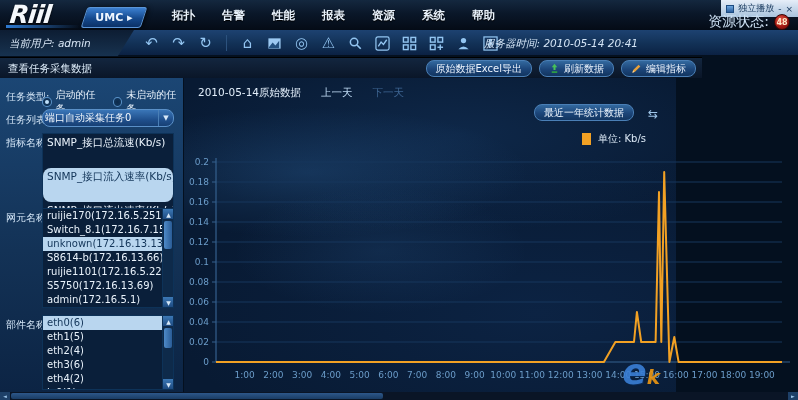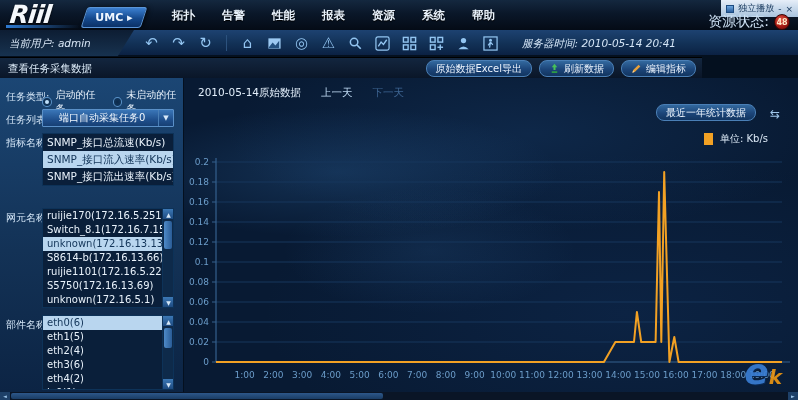--- a/index.html
+++ b/index.html
@@ -34,21 +34,21 @@
   #iconbar { position:absolute; left:0; top:30px; width:798px; height:26px;
     background:linear-gradient(180deg,#1d4271 0%,#123156 55%,#0b2143 100%); border-bottom:1px solid #04101f;font-style:italic; }
   .userblock { position:absolute; left:0; top:0; width:134px; height:26px;
     background:linear-gradient(180deg,#0d1d33,#17324f); clip-path:polygon(0 0,100% 0,88% 100%,0 100%);
     font-size:10.5px; color:#dbe9f8; line-height:26px; padding-left:9px; }
   .tools { position:absolute; left:142px; top:0; height:26px; display:flex; align-items:center; gap:8px; }
   .tool-icon { width:19px; height:19px; display:flex; align-items:center; justify-content:center;
     color:#93c5f1; font-size:15px; cursor:pointer; }
   .tool-icon svg { width:15px; height:15px; }
   .tool-sep { width:1px; height:16px; background:#2c527e; margin:0 3px; }
-  .server-time { position:absolute; left:484px; top:0; line-height:26px; font-size:10.5px; color:#d3e4f5;margin-left:38px; }
+  .server-time { position:absolute; left:484px; top:0; line-height:26px; font-size:10.5px; color:#d3e4f5; }
 
   
   #subheader { position:absolute; left:0; top:57px; width:702px; height:21px;
     background:linear-gradient(180deg,#13263f,#0a1628); border-top:1px solid #000; }
   .sub-title { position:absolute; left:8px; top:0; line-height:21px; font-size:10.5px; color:#dfeefb; }
   .sub-buttons { position:absolute; right:6px; top:2px; display:flex; gap:7px; }
   .btn { height:17px; display:flex; align-items:center; gap:4px; padding:0 9px; cursor:pointer;
     background:linear-gradient(180deg,#33699f 0%,#1c4579 55%,#123560 100%);
     border:1px solid #4a7fb6; border-radius:8px; font-size:10px; color:#ecf4fd; }
   .btn svg { width:11px; height:11px; }
@@ -59,44 +59,44 @@
   .side-label { position:absolute; left:6px; font-size:10px; color:#d4e6f7; }
   .radios { position:absolute; left:42px; top:10px; display:flex; gap:10px; align-items:center; }
   .radio-opt { display:flex; align-items:center; gap:4px; cursor:pointer; }
   .radio { width:10px; height:10px; border-radius:50%; border:1px solid #5b93c9;
     background:radial-gradient(circle,#0d2a4a,#123a63); position:relative; }
   .radio.on::after { content:""; position:absolute; left:2px; top:2px; width:4px; height:4px;
     border-radius:50%; background:#bfe0fa; }
   .radio-text { font-size:10px; color:#eaf3fc; }
   .select { position:absolute; left:42px; top:31px; width:132px; height:18px; cursor:pointer;
     background:linear-gradient(180deg,#3a76b8 0%,#20508d 60%,#174074 100%);
-    border:1px solid #5a90c8; border-radius:1px; font-size:10px; color:#f2f8fe; line-height:16px;
-    padding-left:16px; }
+    border:1px solid #5a90c8; border-radius:8px; font-size:10px; color:#f2f8fe; line-height:16px;
+    padding-left:2px; }
   .sel-arrow { position:absolute; right:0; top:0; width:15px; height:16px; border-left:1px solid #4a7fb6;
     display:flex; align-items:center; justify-content:center; font-size:7px; color:#d7e8f8; }
   .listbox { position:absolute; left:42px; width:132px; background:#0a1f3a; border:1px solid #0d3258;
     overflow:hidden; }
   .list-item { height:14px; line-height:14px; font-size:10px; color:#e9f2fb; padding-left:4px;
     white-space:nowrap; cursor:pointer; }
-  .list-item.tall { height:17px; line-height:17px; font-size:10.5px; }
+  .list-item.tall { height:34px; line-height:17px; font-size:10.5px;border-radius:8px; }
   .list-item.sel { background:#b9d6ef; color:#123458; }
   #metric-list { top:55px; }
   #element-list { top:130px; height:100px; }
   #component-list { top:237px; height:75px; }
   .vscroll { position:absolute; right:0; top:0; width:11px; height:100%; background:#0e2a4a;
     border-left:1px solid #0d3258; }
   .vs-btn { position:absolute; left:0; width:11px; height:10px; display:flex; align-items:center;
     justify-content:center; font-size:6px; color:#d5e7f7; cursor:pointer;
     background:linear-gradient(180deg,#3c78b5,#1d4a80); }
   .vs-up { top:0; } .vs-down { bottom:0; }
   .vs-thumb { position:absolute; left:1px; top:12px; width:8px; height:28px; border-radius:2px; cursor:grab;
     background:linear-gradient(90deg,#4e8ac8,#2a5c96); }
 
   
-  #chartpanel { position:absolute; left:184px; top:78px; width:614px; height:314px;
+  #chartpanel { position:absolute; left:184px; top:78px; width:492px; height:314px;
     background-image:
       radial-gradient(ellipse 340px 100px at 25% 30%, rgba(62,132,202,.22), transparent 65%),
       radial-gradient(ellipse 430px 140px at 56% 18%, rgba(42,102,172,.18), transparent 70%),
       radial-gradient(ellipse 520px 230px at 72% 75%, rgba(32,82,152,.16), transparent 70%),
       radial-gradient(ellipse 210px 90px at 40% 55%, rgba(72,142,212,.12), transparent 70%);
     background-color:#081a33; }
   .chart-head { position:absolute; left:14px; top:8px; display:flex; gap:20px; align-items:baseline; }
   .date-title { font-size:10.5px; color:#e2eefa; }
   .nav-link { font-size:10.5px; color:#bcd7f0; cursor:pointer; }
   .nav-link.disabled { color:#3d6491; cursor:default; }
@@ -267,21 +267,21 @@
       </div>
 
     <div class="side-label" style="top:133px;">网元名称:</div>
     <div class="listbox" id="element-list">
       <div class="list-item">ruijie170(172.16.5.251)</div>
         <div class="list-item">Switch_8.1(172.16.7.15)</div>
         <div class="list-item sel">unknown(172.16.13.134)</div>
         <div class="list-item">S8614-b(172.16.13.66)</div>
         <div class="list-item">ruijie1101(172.16.5.223)</div>
         <div class="list-item">S5750(172.16.13.69)</div>
-        <div class="list-item">unknown(172.16.5.1)</div>
+        <div class="list-item">admin(172.16.5.1)</div>
         <div class="vscroll">
         <div class="vs-btn vs-up">▲</div>
         <div class="vs-thumb"></div>
         <div class="vs-btn vs-down">▼</div>
       </div>
     </div>
 
     <div class="side-label" style="top:240px;">部件名称:</div>
     <div class="listbox" id="component-list">
       <div class="list-item sel">eth0(6)</div>

